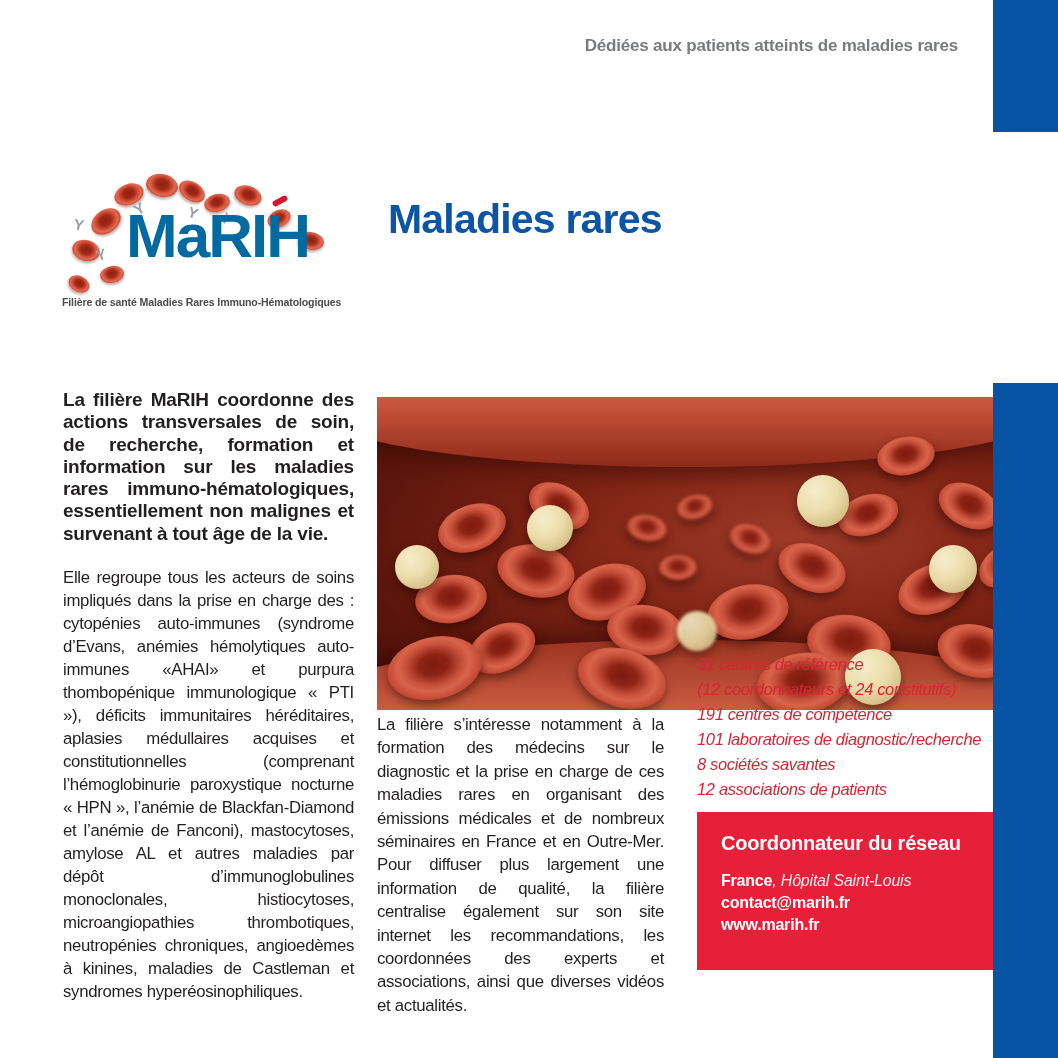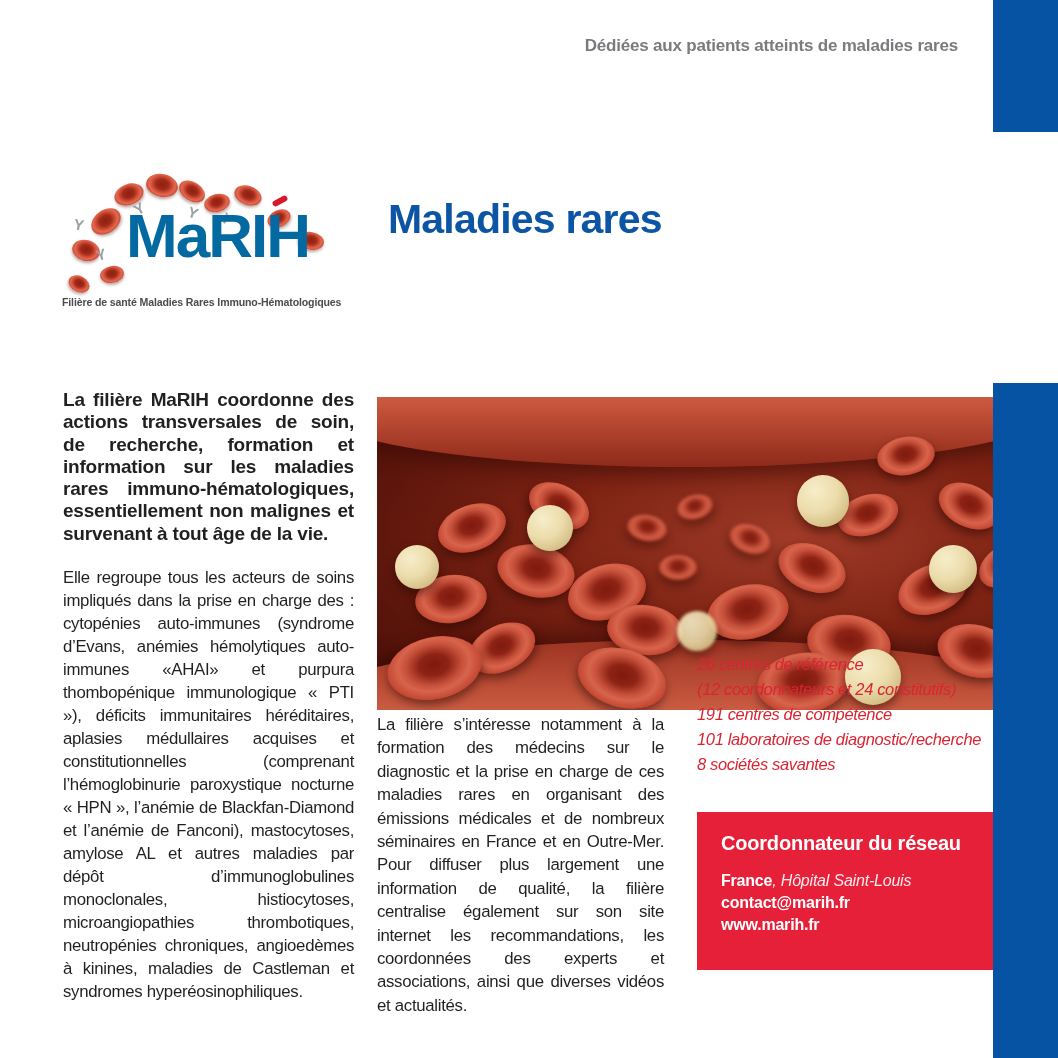--- a/index.html
+++ b/index.html
@@ -134,25 +134,26 @@
       <div class="wbc" style="left: 552px; top: 148px; width: 48px; height: 48px; transform: rotate(0deg);"></div>
       <div class="wbc" style="left: 468px; top: 252px; width: 56px; height: 56px; transform: rotate(0deg);"></div>
       <div class="wbc" style="left: 18px; top: 148px; width: 44px; height: 44px; transform: rotate(0deg);"></div>
       <div class="wbc" style="left: 300px; top: 214px; width: 40px; height: 40px; transform: rotate(0deg); filter: blur(1.5px); opacity: 0.9;"></div>
     </div>
 </div>
 
 <div class="abs col-mid">La filière s’intéresse notamment à la formation des médecins sur le diagnostic et la prise en charge de ces maladies rares en organisant des émissions médicales et de nombreux séminaires en France et en Outre-Mer. Pour diffuser plus largement une information de qualité, la filière centralise également sur son site internet les recommandations, les coordonnées des experts et associations, ainsi que diverses vidéos et actualités.</div>
 
 <div class="abs stats">
-  <div>26 centres de référence</div>
+  <div>31 centres de référence</div>
   <div>(12 coordonnateurs et 24 constitutifs)</div>
   <div>191 centres de compétence</div>
   <div>101 laboratoires de diagnostic/recherche</div>
   <div>8 sociétés savantes</div>
+  <div>12 associations de patients</div>
 </div>
 
 <div class="abs coord-box">
   <div class="coord-heading">Coordonnateur du réseau</div>
   <div class="coord-line">
     <span>France</span><span class="coord-light">, Hôpital Saint-Louis</span>
   </div>
   <div class="coord-line">contact@marih.fr</div>
   <div class="coord-line">www.marih.fr</div>
 </div>

